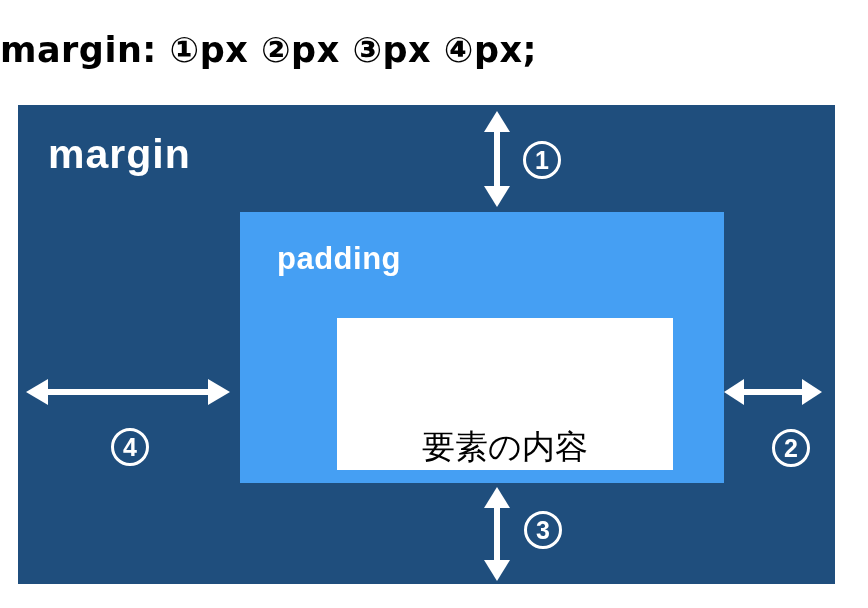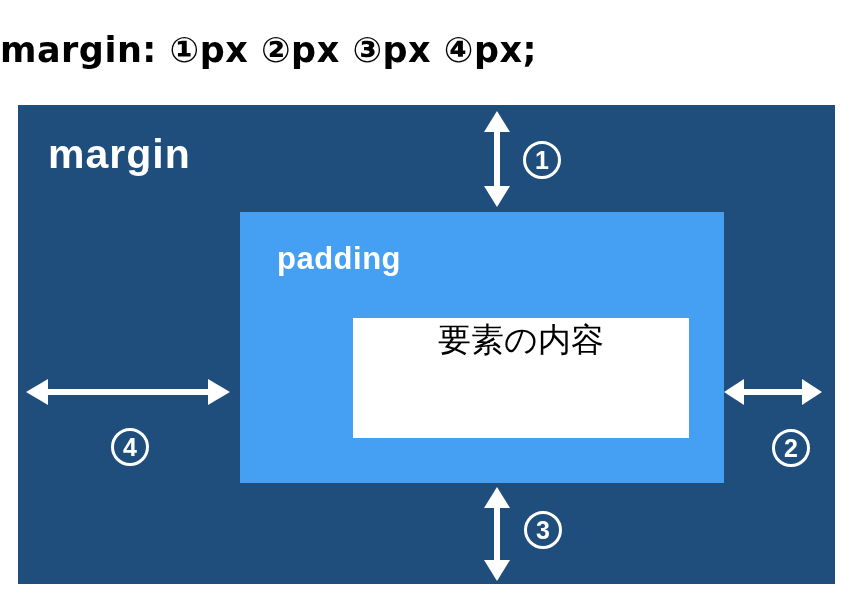--- a/index.html
+++ b/index.html
@@ -61,27 +61,27 @@
     left: 277px;
     top: 241px;
     font-size: 31px;
     font-weight: bold;
     color: #ffffff;
     letter-spacing: 0.5px;
     text-align: center;
   }
   .content-box {
     position: absolute;
-    left: 353px;
+    left: 337px;
     top: 318px;
     width: 336px;
-    height: 120px;
+    height: 152px;
     background: var(--content-bg);
     display: flex;
-    align-items: flex-start;
+    align-items: flex-end;
     justify-content: center;
   }
   .content-label {
     font-size: 33px;
     color: #000000;
     font-family: "Liberation Sans", "DejaVu Sans", sans-serif;
   }
   .arrow-svg { position: absolute; display: block; }
   .arrow-svg .shape { fill: var(--arrow-color); }
   #arrow-top    { left: 477px; top: 111px; }

